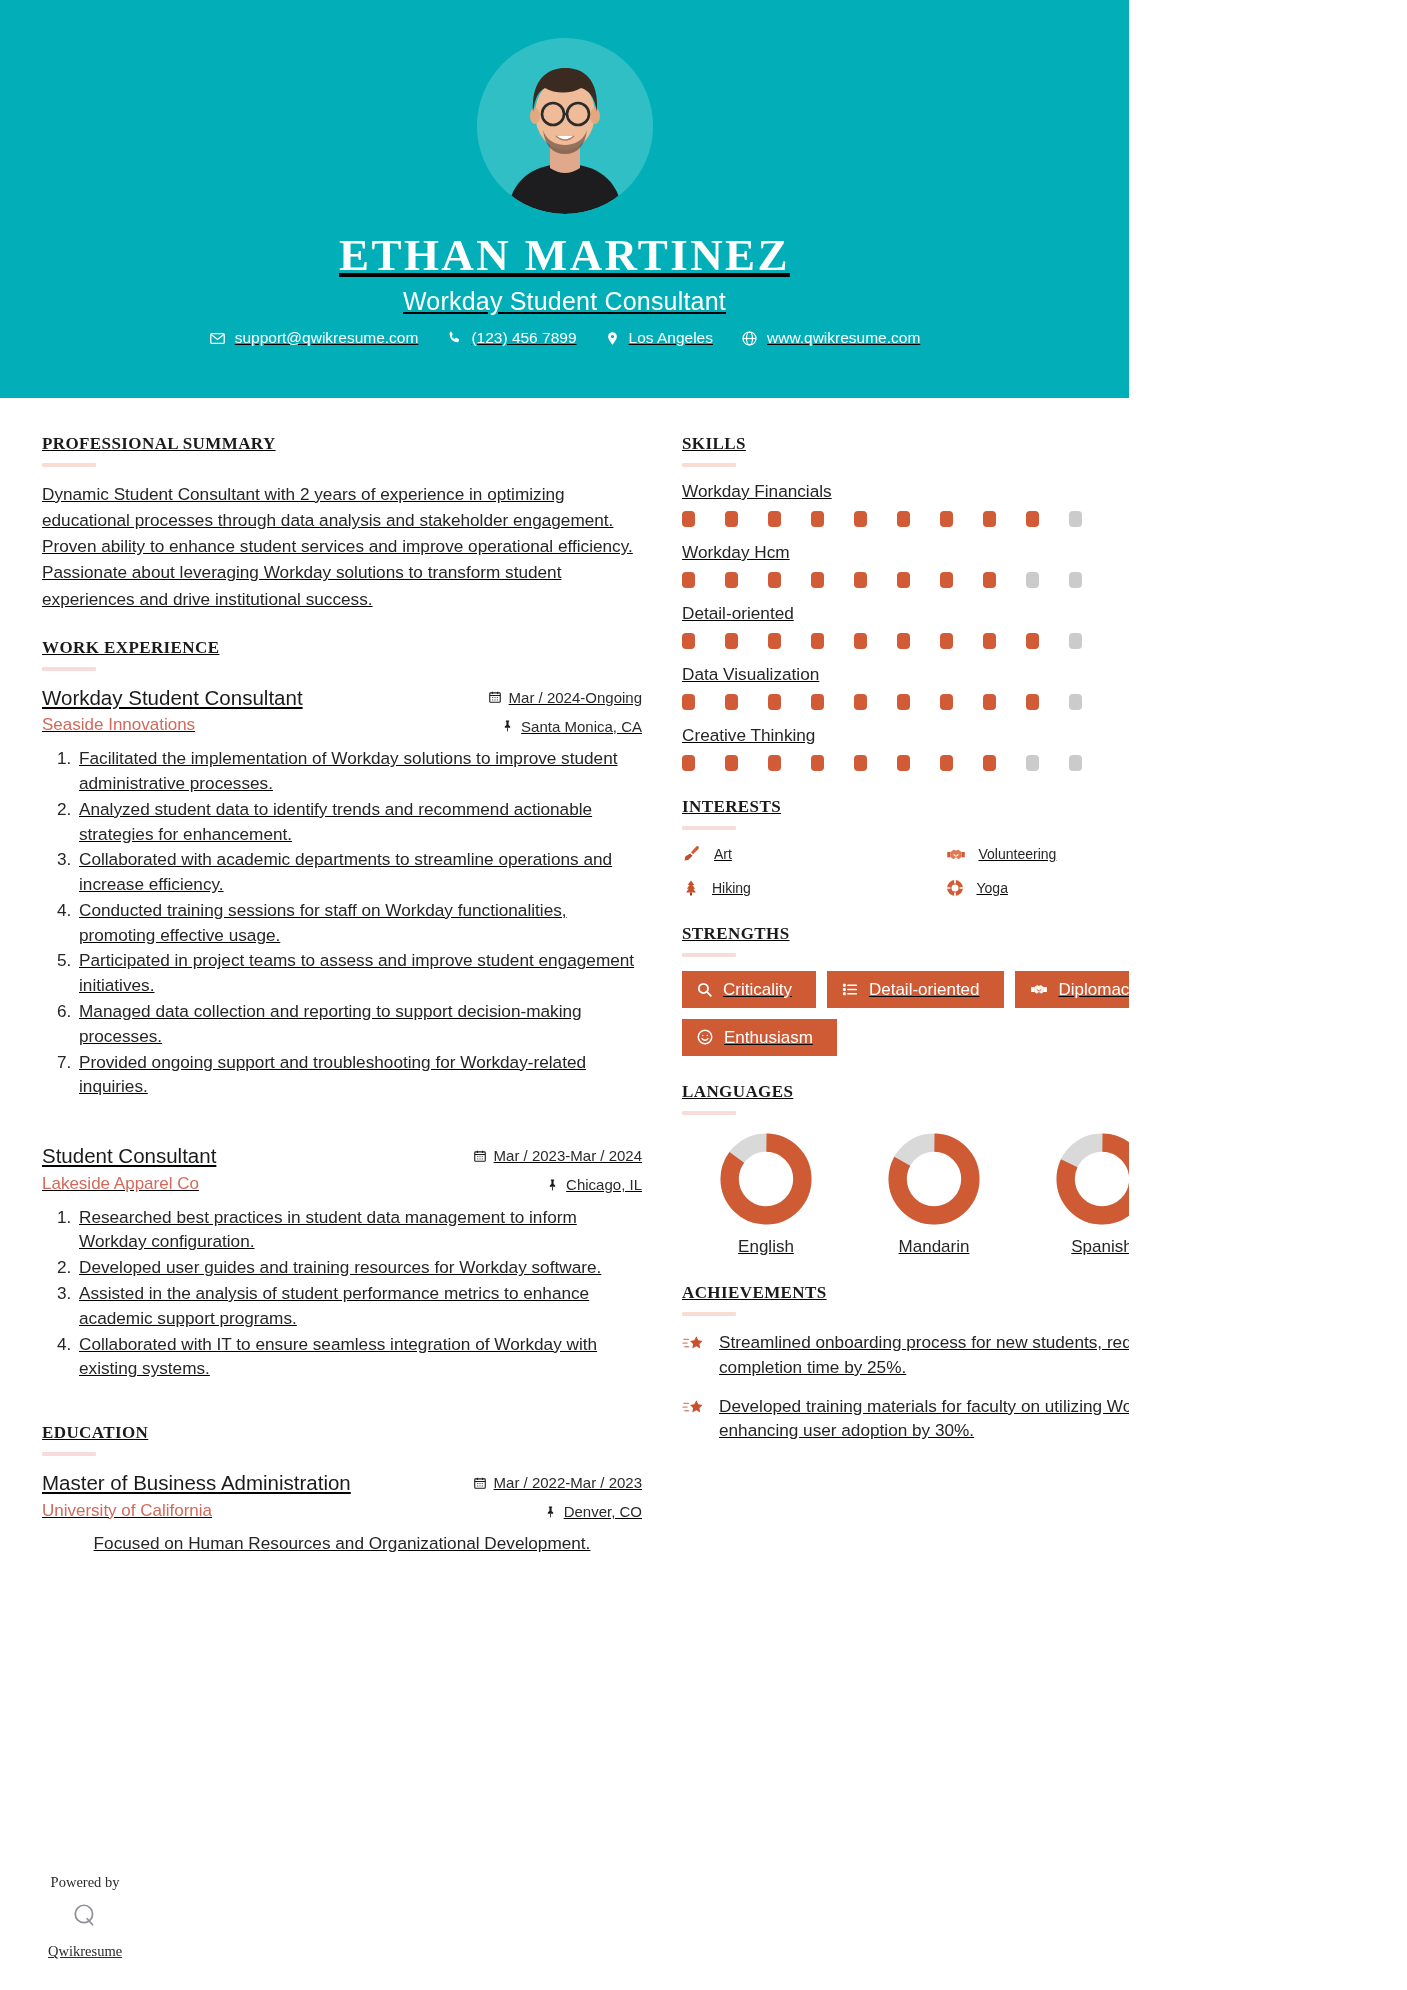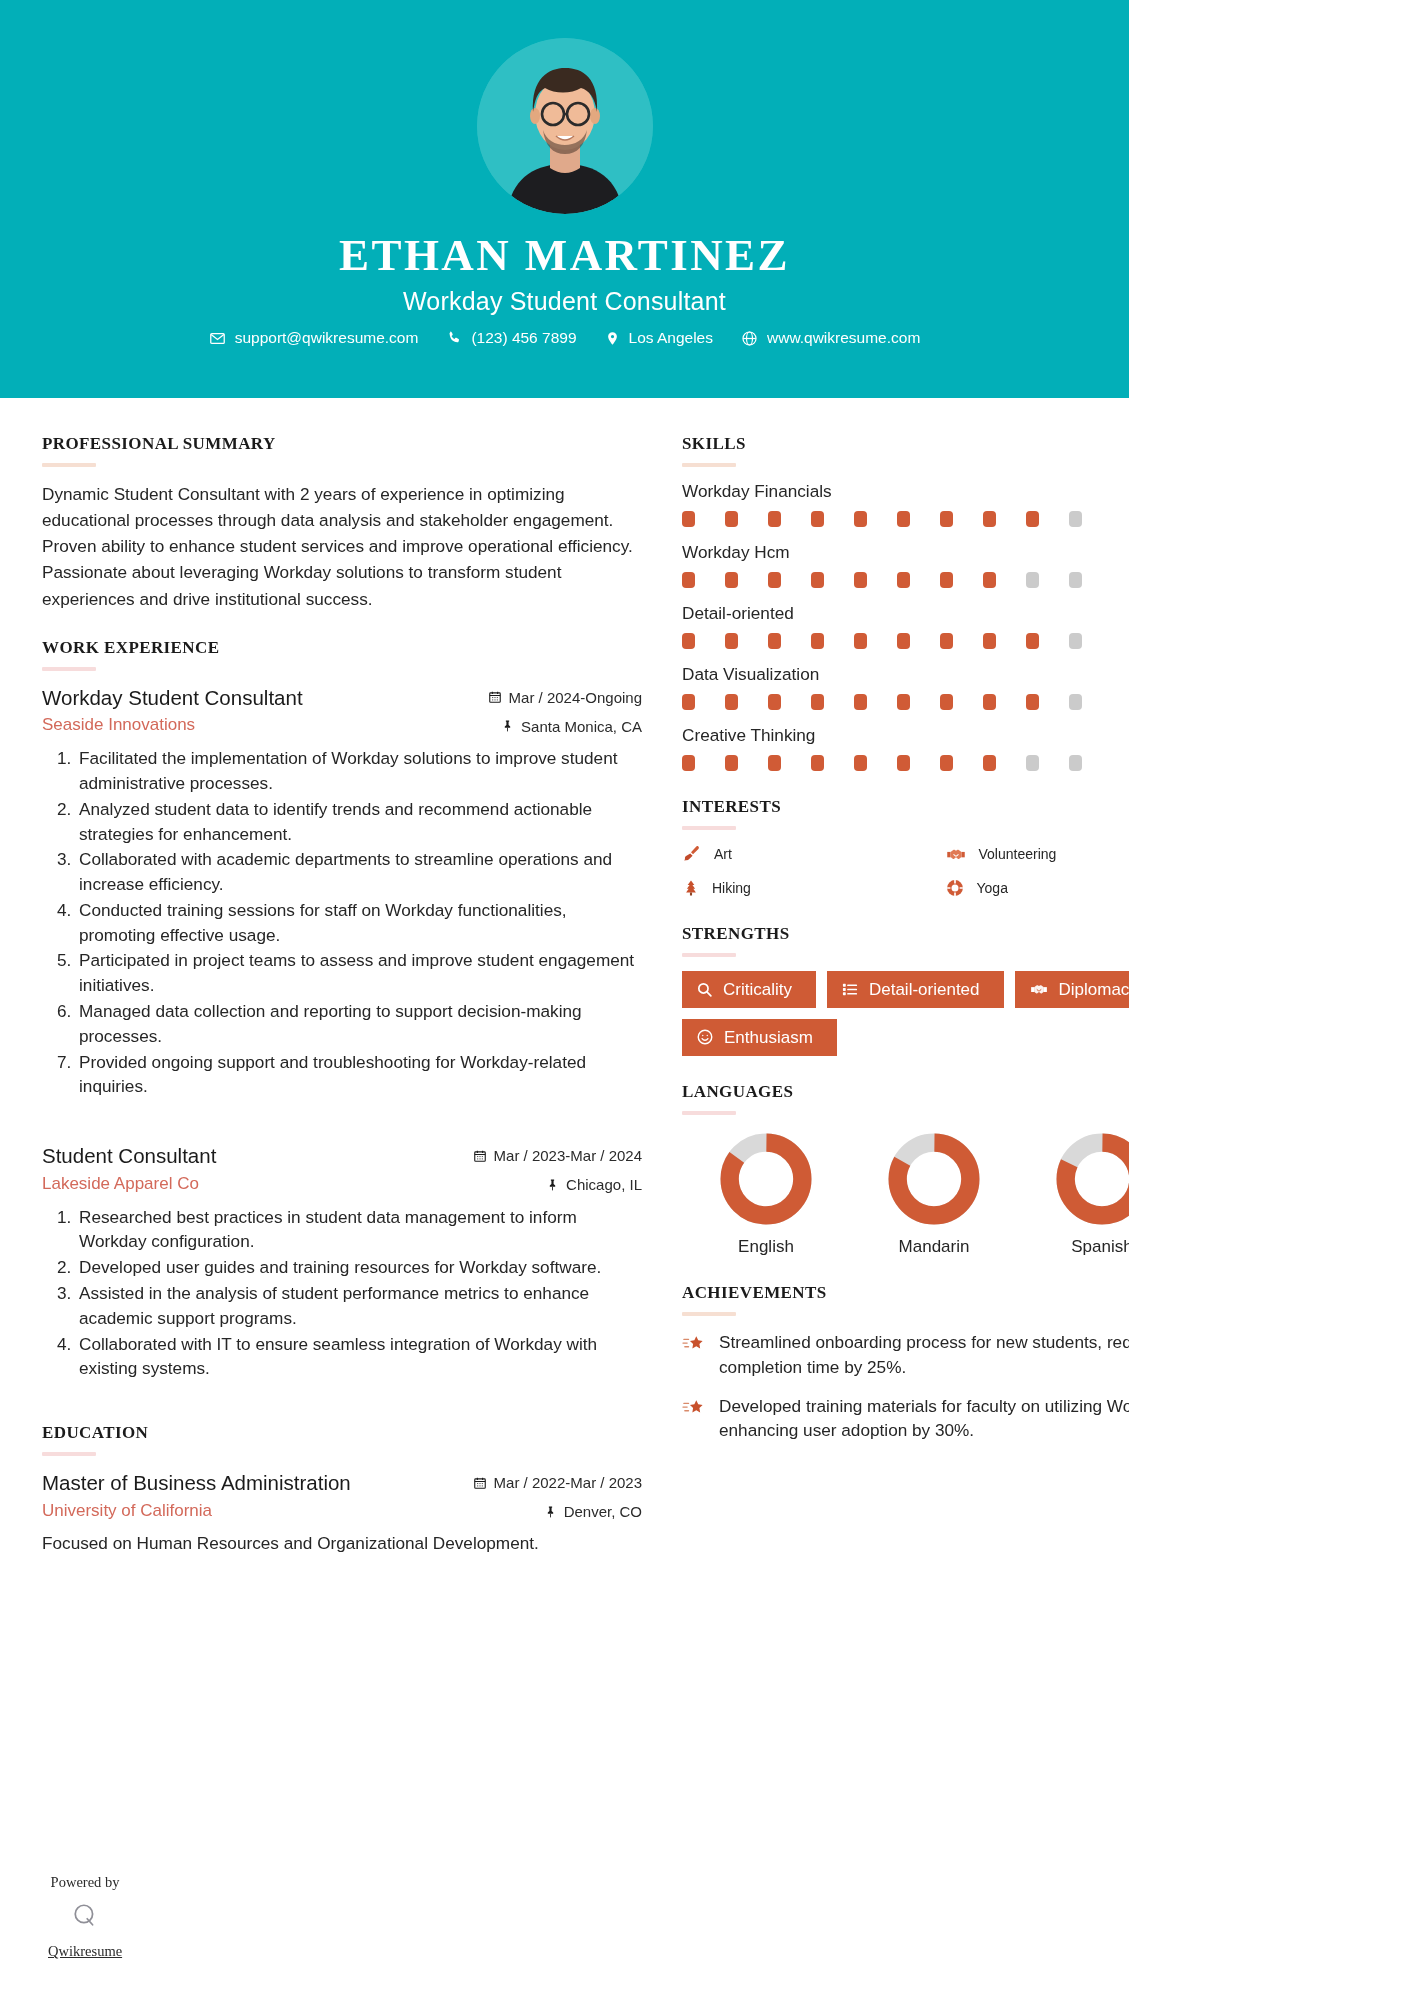--- a/index.html
+++ b/index.html
@@ -10,20 +10,21 @@
     background: #ffffff;
     font-family: "Liberation Sans", sans-serif;
   }
 
   .page {
     position: relative;
     width: 1129px;
     height: 1990px;
     background: #ffffff;
     overflow: hidden;
+    text-decoration: underline;
   }
 
   
   .header {
     background: #02AFB8;
     height: 398px;
     padding-top: 38px;
     text-align: center;
     color: #ffffff;
   }
@@ -144,20 +145,21 @@
     line-height: 1.44;
     color: #262626;
   }
   ol.duties li { margin-bottom: 1px; padding-left: 3px; }
 
   .edu-desc {
     font-size: 17.2px;
     line-height: 1.5;
     color: #262626;
     margin-top: 10px;
+    text-align: center;
   }
 
   
   .skill-item { margin-bottom: 15px; }
   .skill-name {
     font-size: 17.2px;
     color: #262626;
     margin-bottom: 9px;
   }
   .dots {

